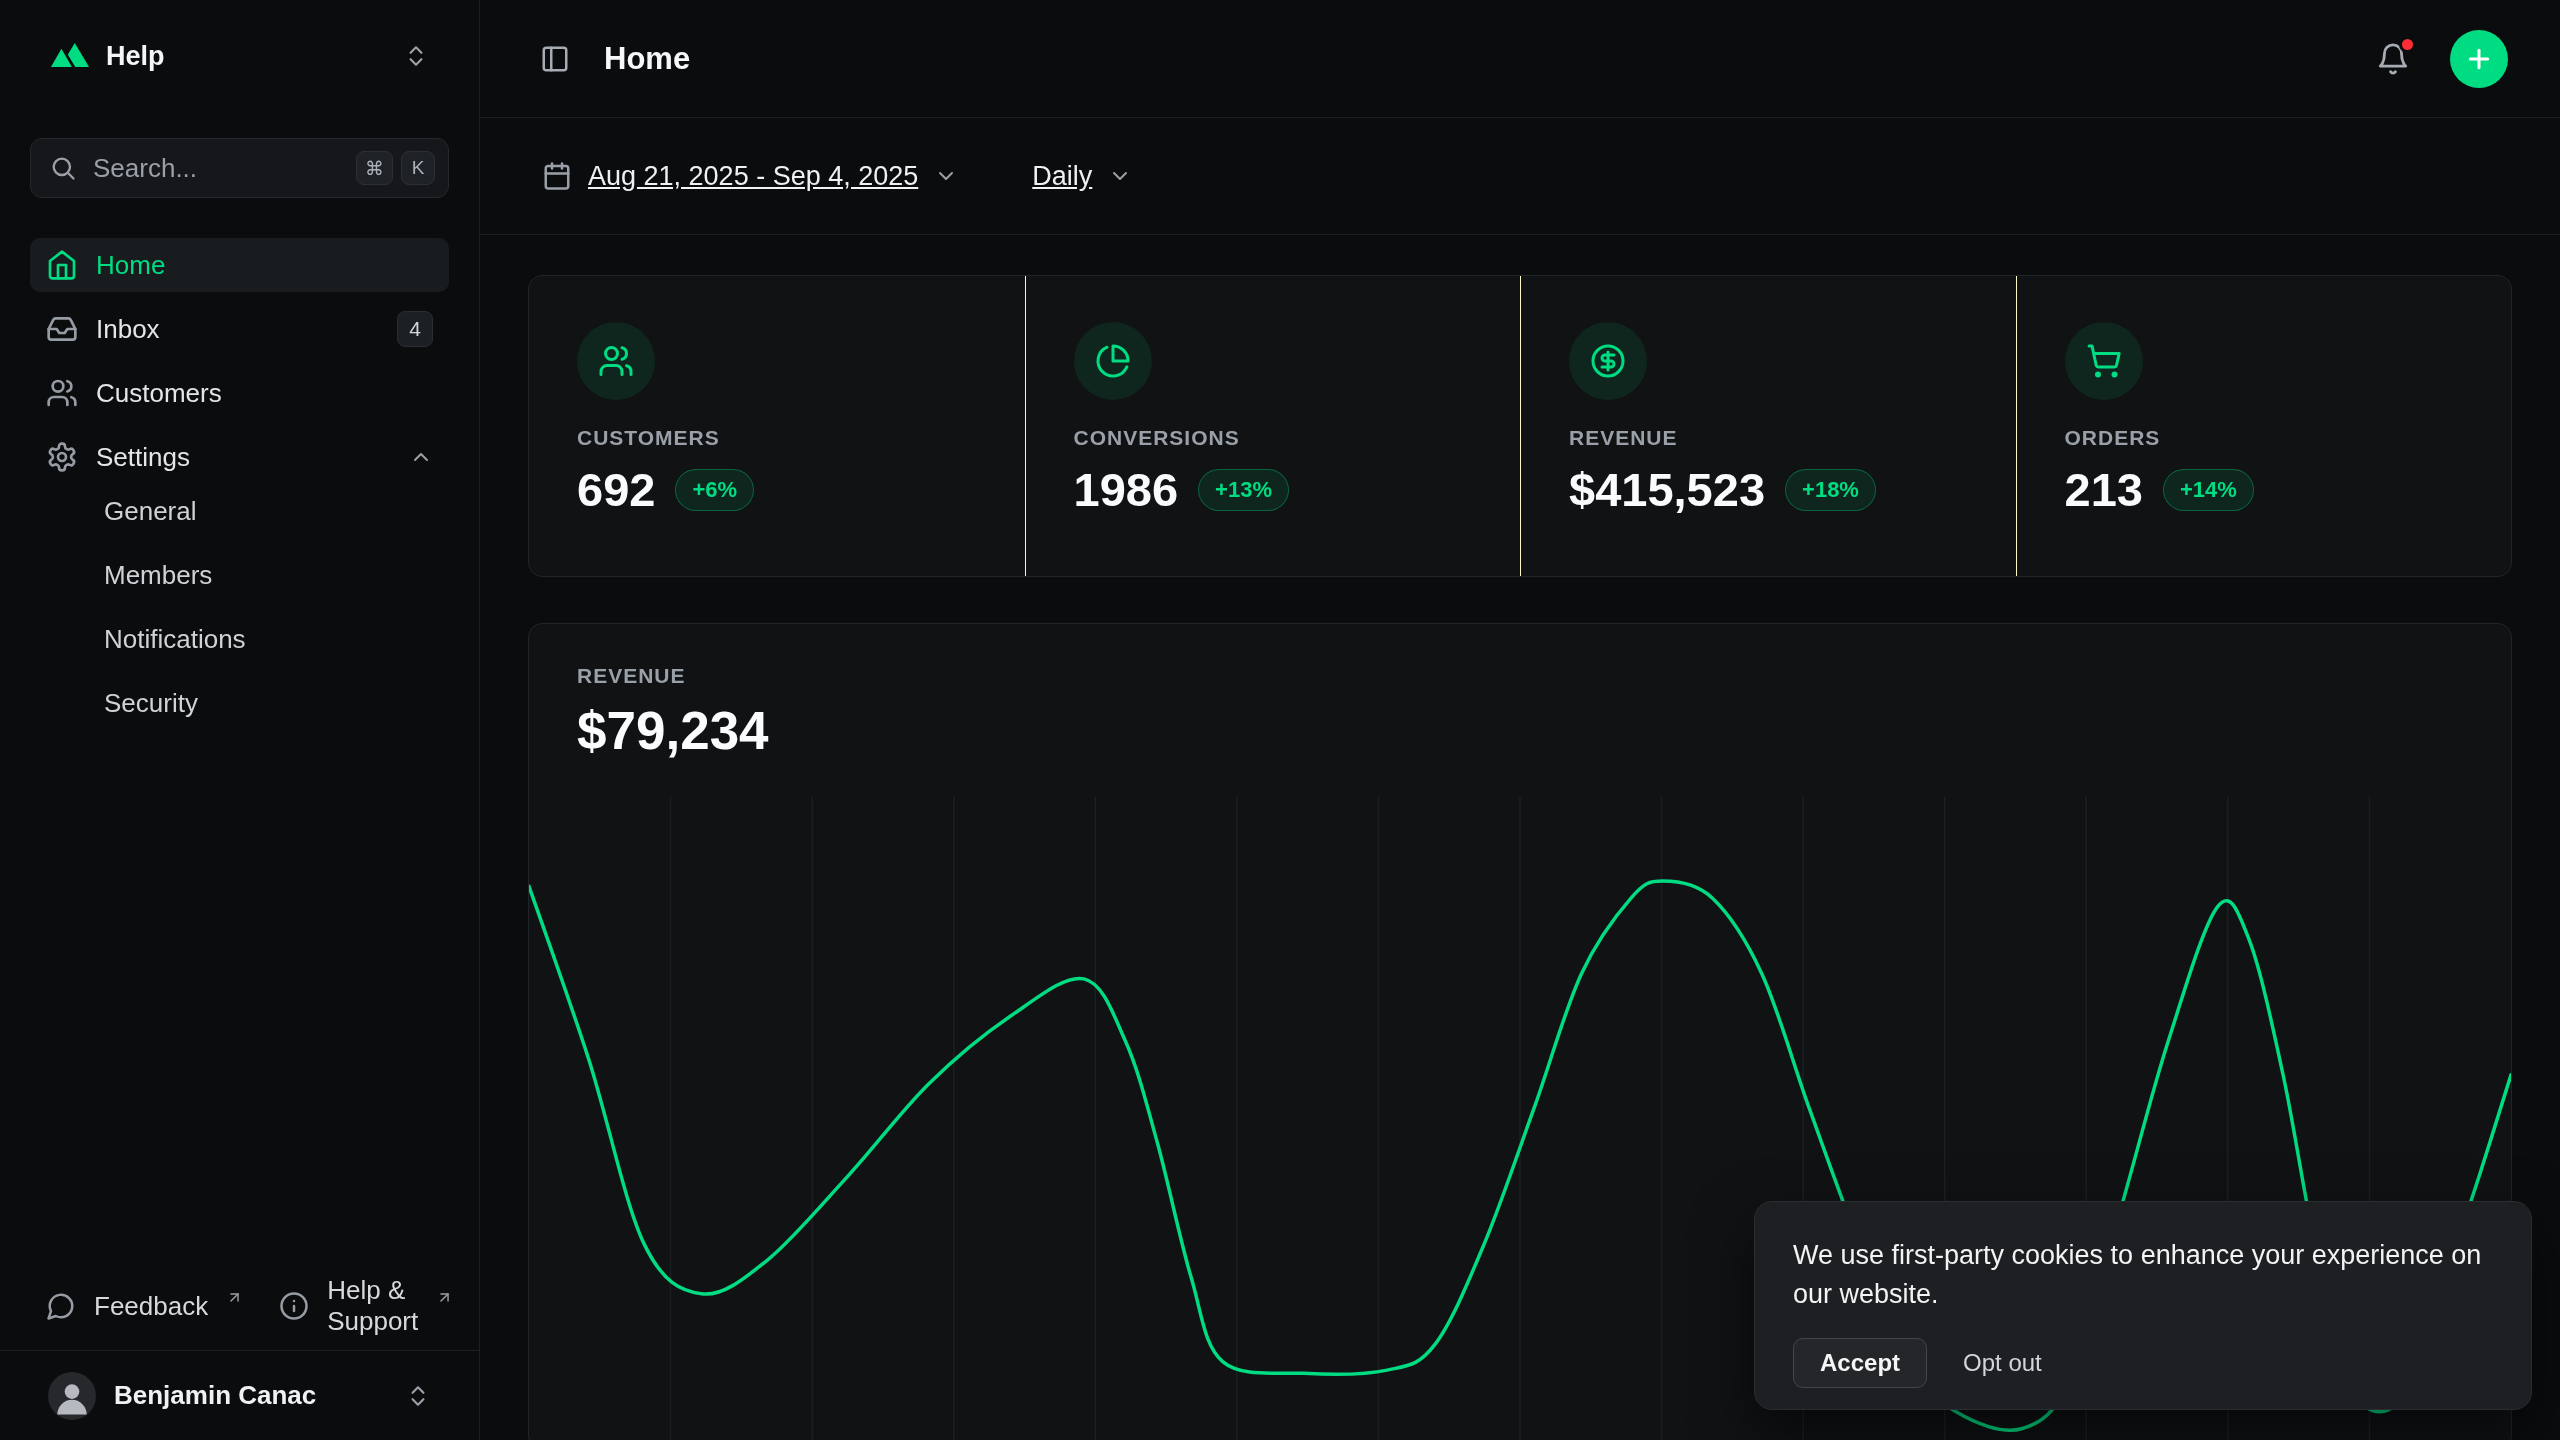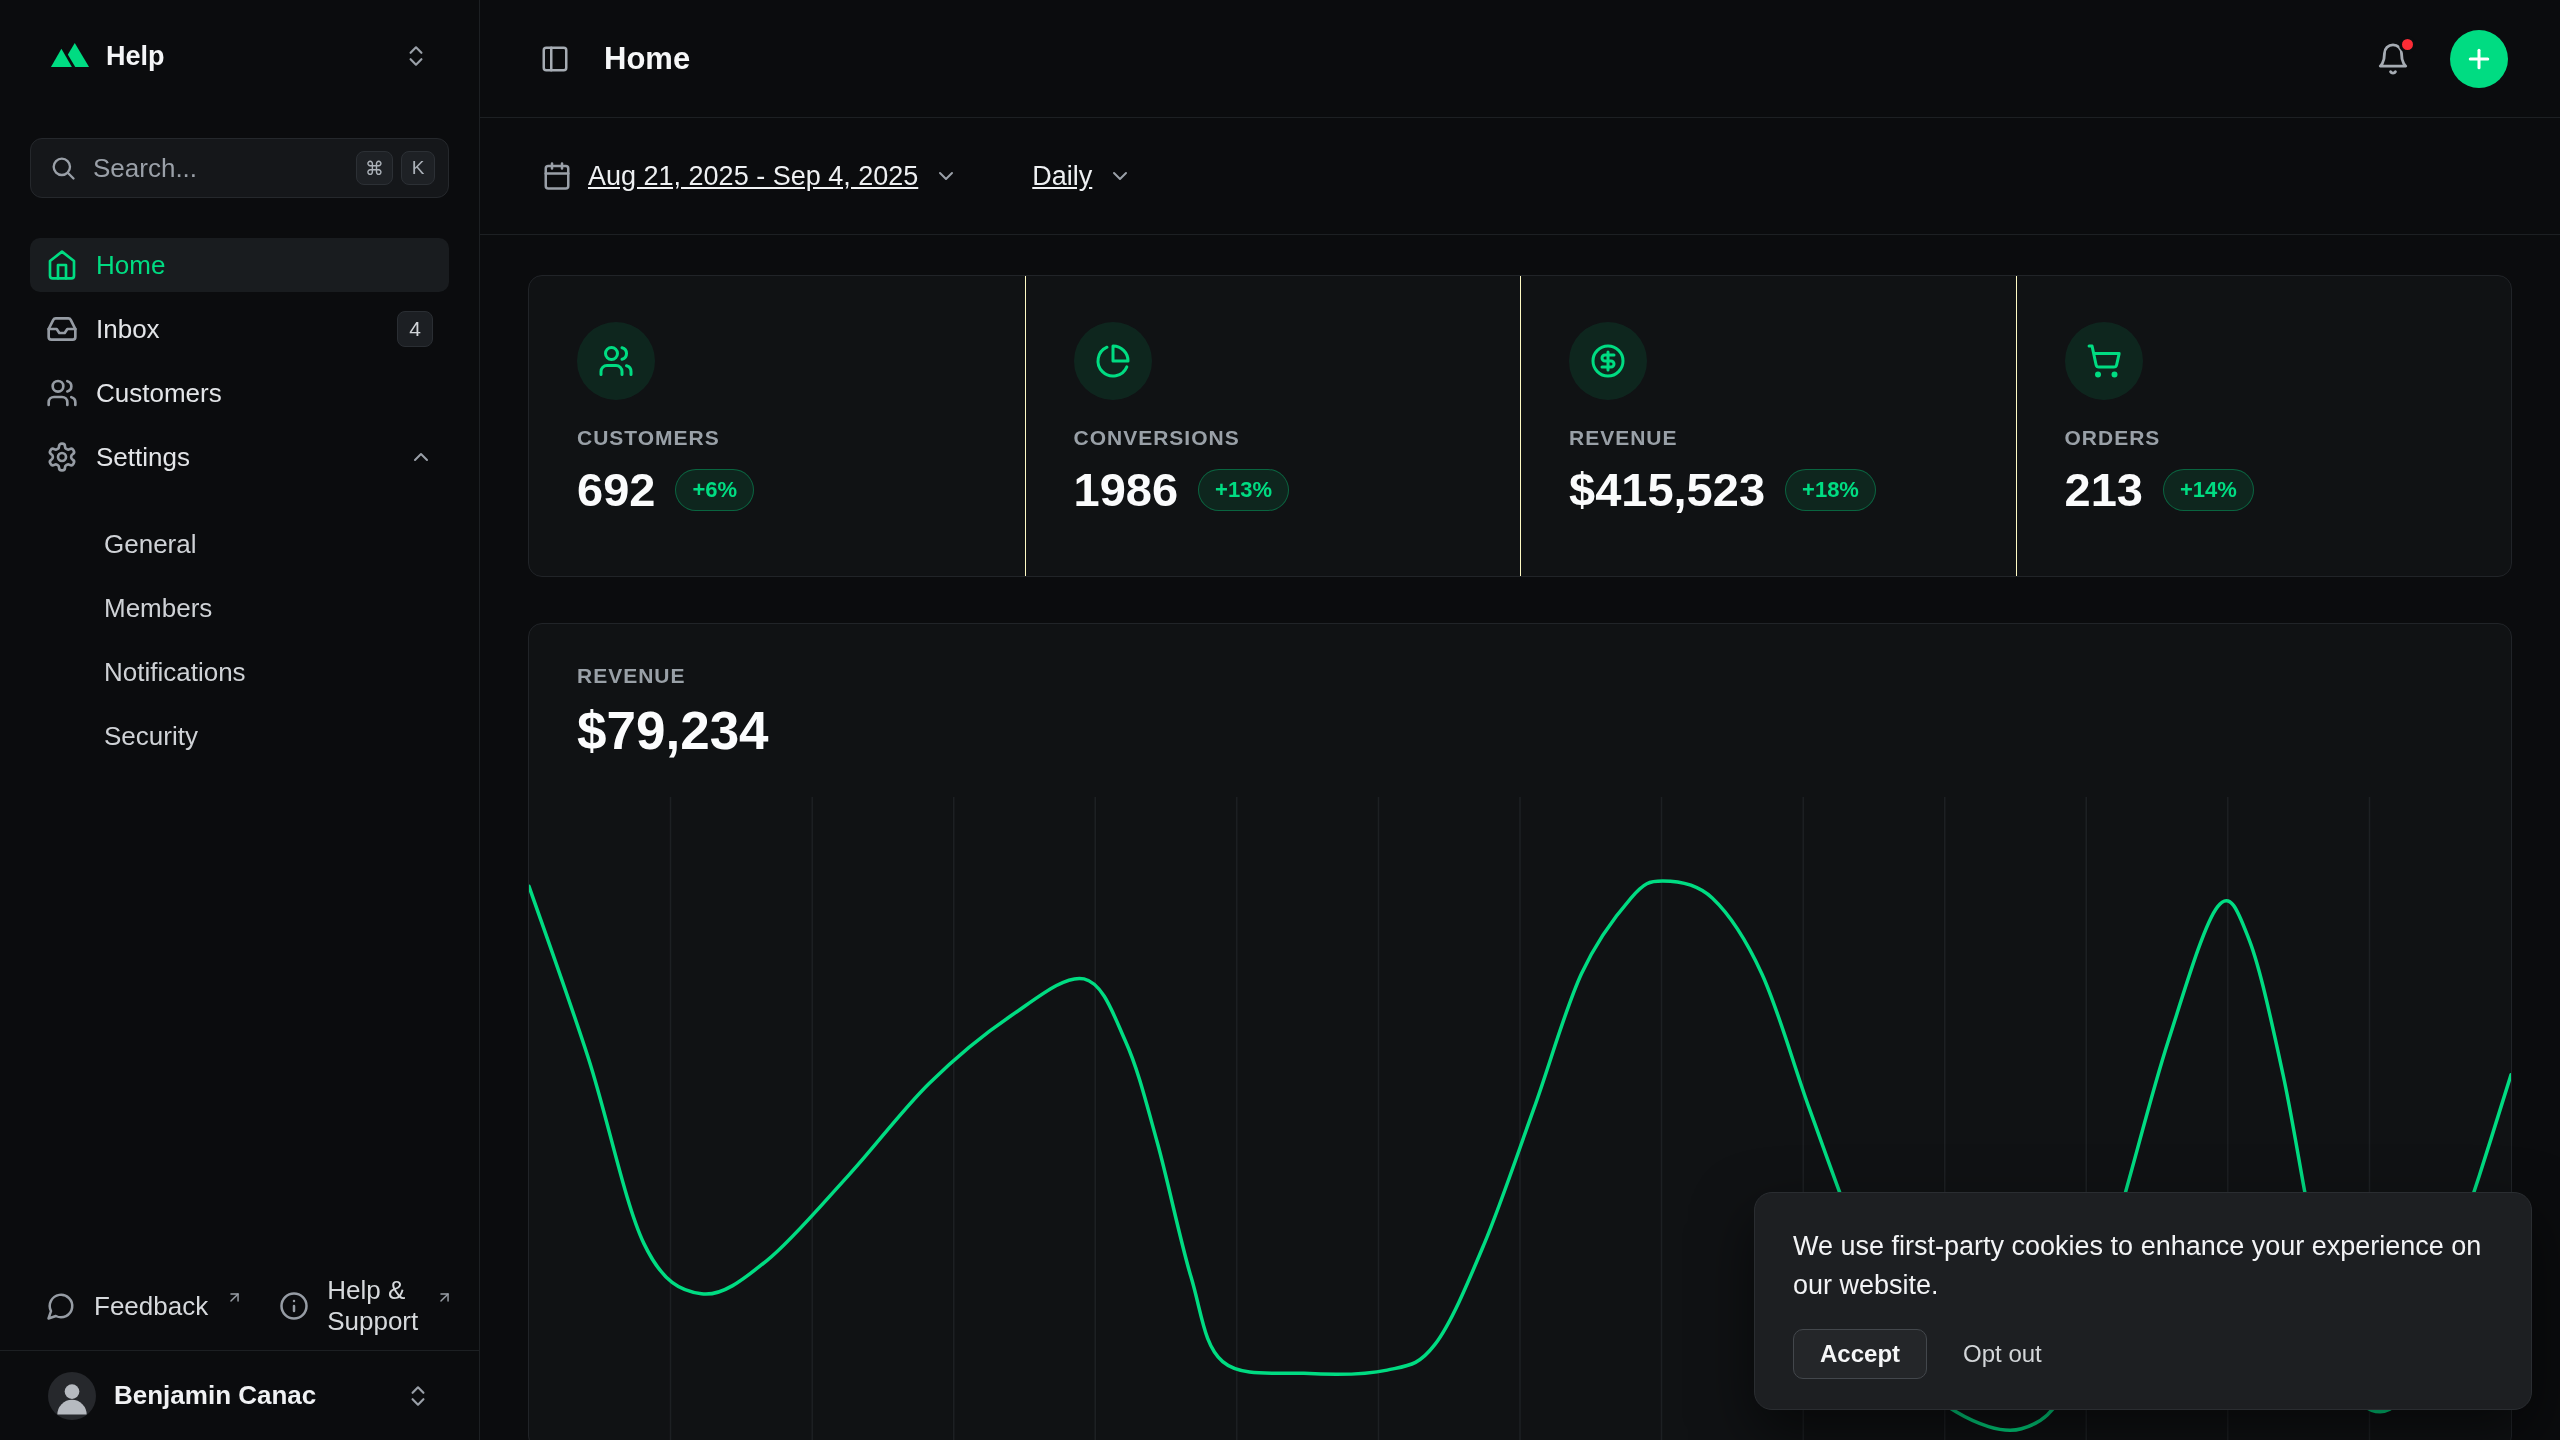--- a/index.html
+++ b/index.html
@@ -36,21 +36,21 @@
   .nav-item { height:54px; display:flex; align-items:center; gap:18px; padding:0 16px;
               border-radius:10px; font-size:26px; color:#e3e5e8; font-weight:500; cursor:pointer; }
   .nav-item .nicon { color:#969ca4; display:flex; }
   .nav-item.active { background:#191c1f; color:#00dc82; }
   .nav-item.active .nicon { color:#00dc82; }
   .grow { flex:1; }
   .nav-badge { min-width:36px; height:36px; padding:0 9px; border-radius:8px; background:#1c1f23;
                border:1px solid #2a2e33; color:#d2d5d9; font-size:21px; font-weight:500;
                display:flex; align-items:center; justify-content:center; }
   .nav-children { display:flex; flex-direction:column; margin-top:2px; }
-  .nav-child { height:64px; display:flex; align-items:flex-end; padding-left:74px; font-size:26px;
+  .nav-child { height:64px; display:flex; align-items:flex-start; padding-left:74px; font-size:26px;
                color:#cfd2d6; border-radius:10px; cursor:pointer; }
 
   .side-spacer { flex:1; }
 
   .side-foot { display:flex; gap:4px; margin-bottom:16px; }
   .foot-link { height:56px; display:flex; align-items:center; gap:18px; padding:0 16px;
                font-size:26px; color:#d6d9dc; border-radius:10px; cursor:pointer; }
   .foot-link .nicon { color:#969ca4; display:flex; }
   .ext { color:#9aa0a8; transform:translateY(-9px); margin-left:0px; }
 
@@ -97,21 +97,21 @@
                   margin-bottom:-10px; display:flex; flex-direction:column; overflow:hidden; }
   .rev-head { padding:40px 48px 0; }
   .rev-label { font-size:21px; letter-spacing:1px; color:#99a0a7; font-weight:600; }
   .rev-value { margin-top:12px; font-size:53px; font-weight:700; color:#fbfcfd; }
   .chart-wrap { margin-top:36px; flex:1; position:relative; }
   .chart-svg { position:absolute; inset:0; width:100%; height:100%; display:block; }
 
   
   .cookie-toast { position:absolute; right:28px; bottom:30px; width:778px; z-index:10;
                   background:#1d1f22; border:1px solid #2a2d31; border-radius:18px;
-                  padding:34px 38px 30px; box-shadow:0 24px 60px rgba(0,0,0,0.55); }
+                  padding:34px 38px 21px; box-shadow:0 24px 60px rgba(0,0,0,0.55); }
   .cookie-text { font-size:27px; line-height:1.45; color:#f2f3f5; }
   .cookie-actions { margin-top:24px; display:flex; align-items:center; gap:36px; }
   .accept-btn { padding:10px 26px; border-radius:10px; border:1px solid #43474c; background:#242629;
                 color:#f5f6f7; font-size:24px; font-weight:700; }
   .optout-btn { color:#d3d6d9; font-size:24px; font-weight:500; }
 </style>
 </head>
 <body>
 
 <div class="app">

